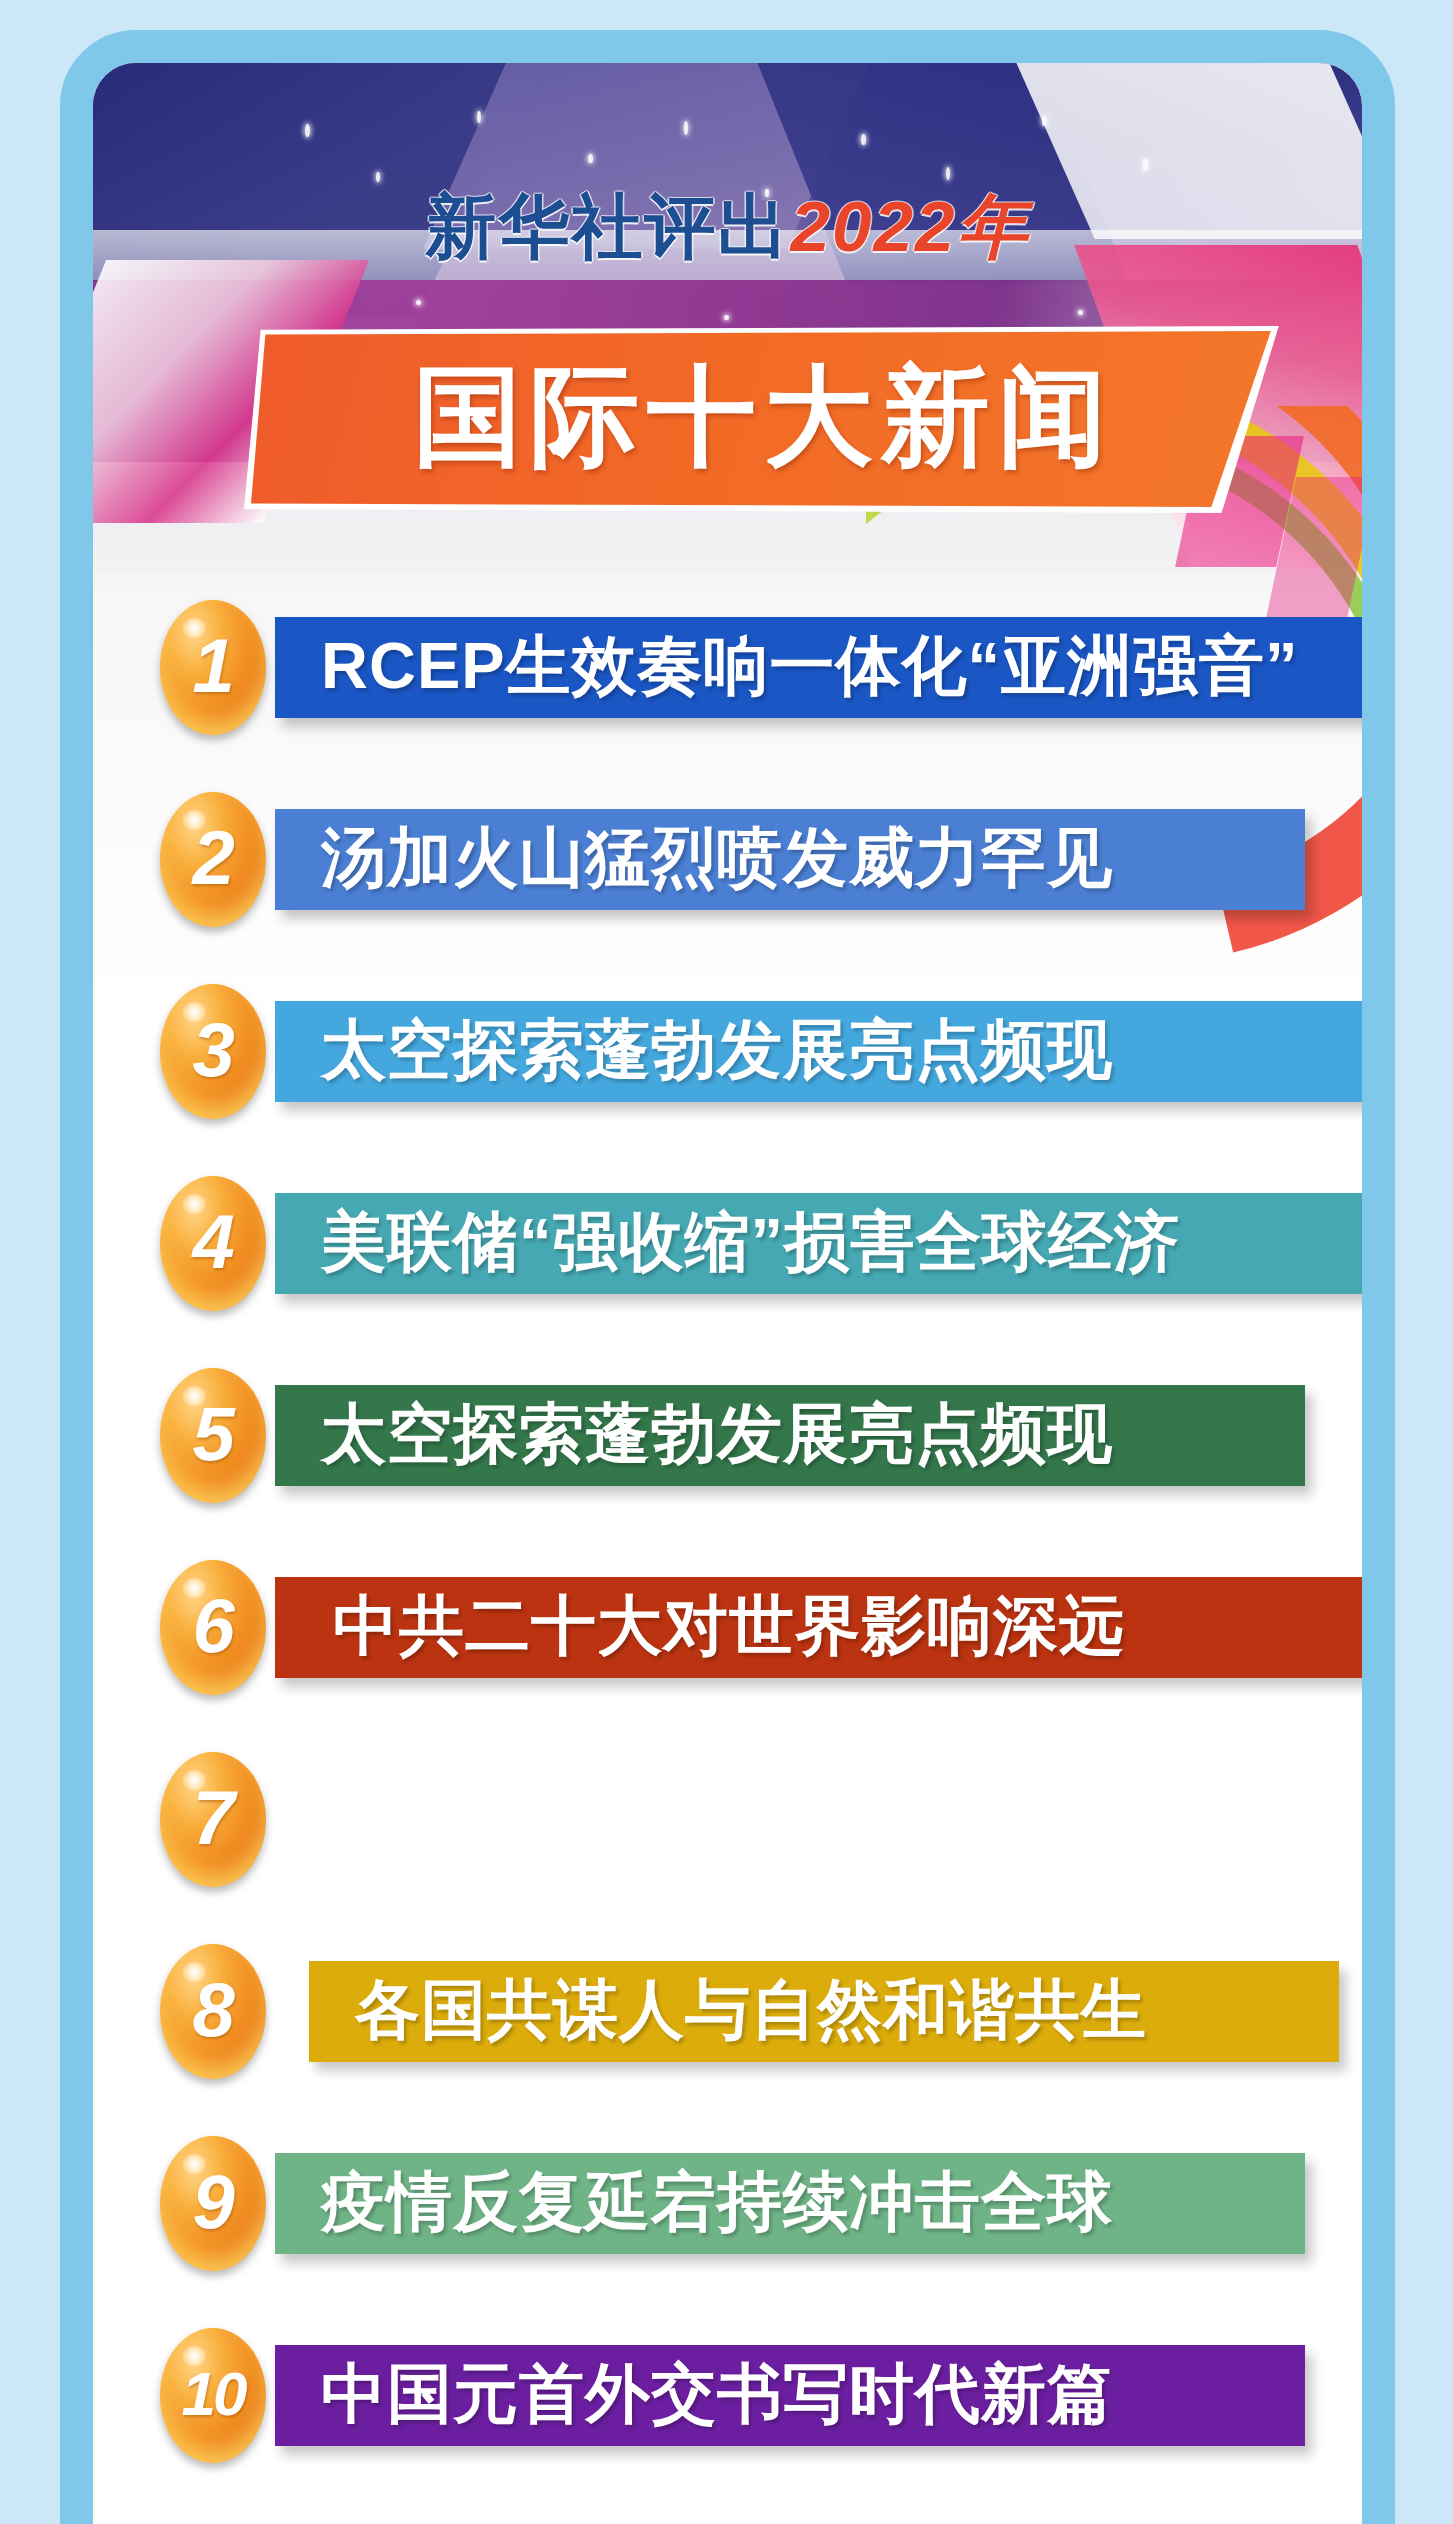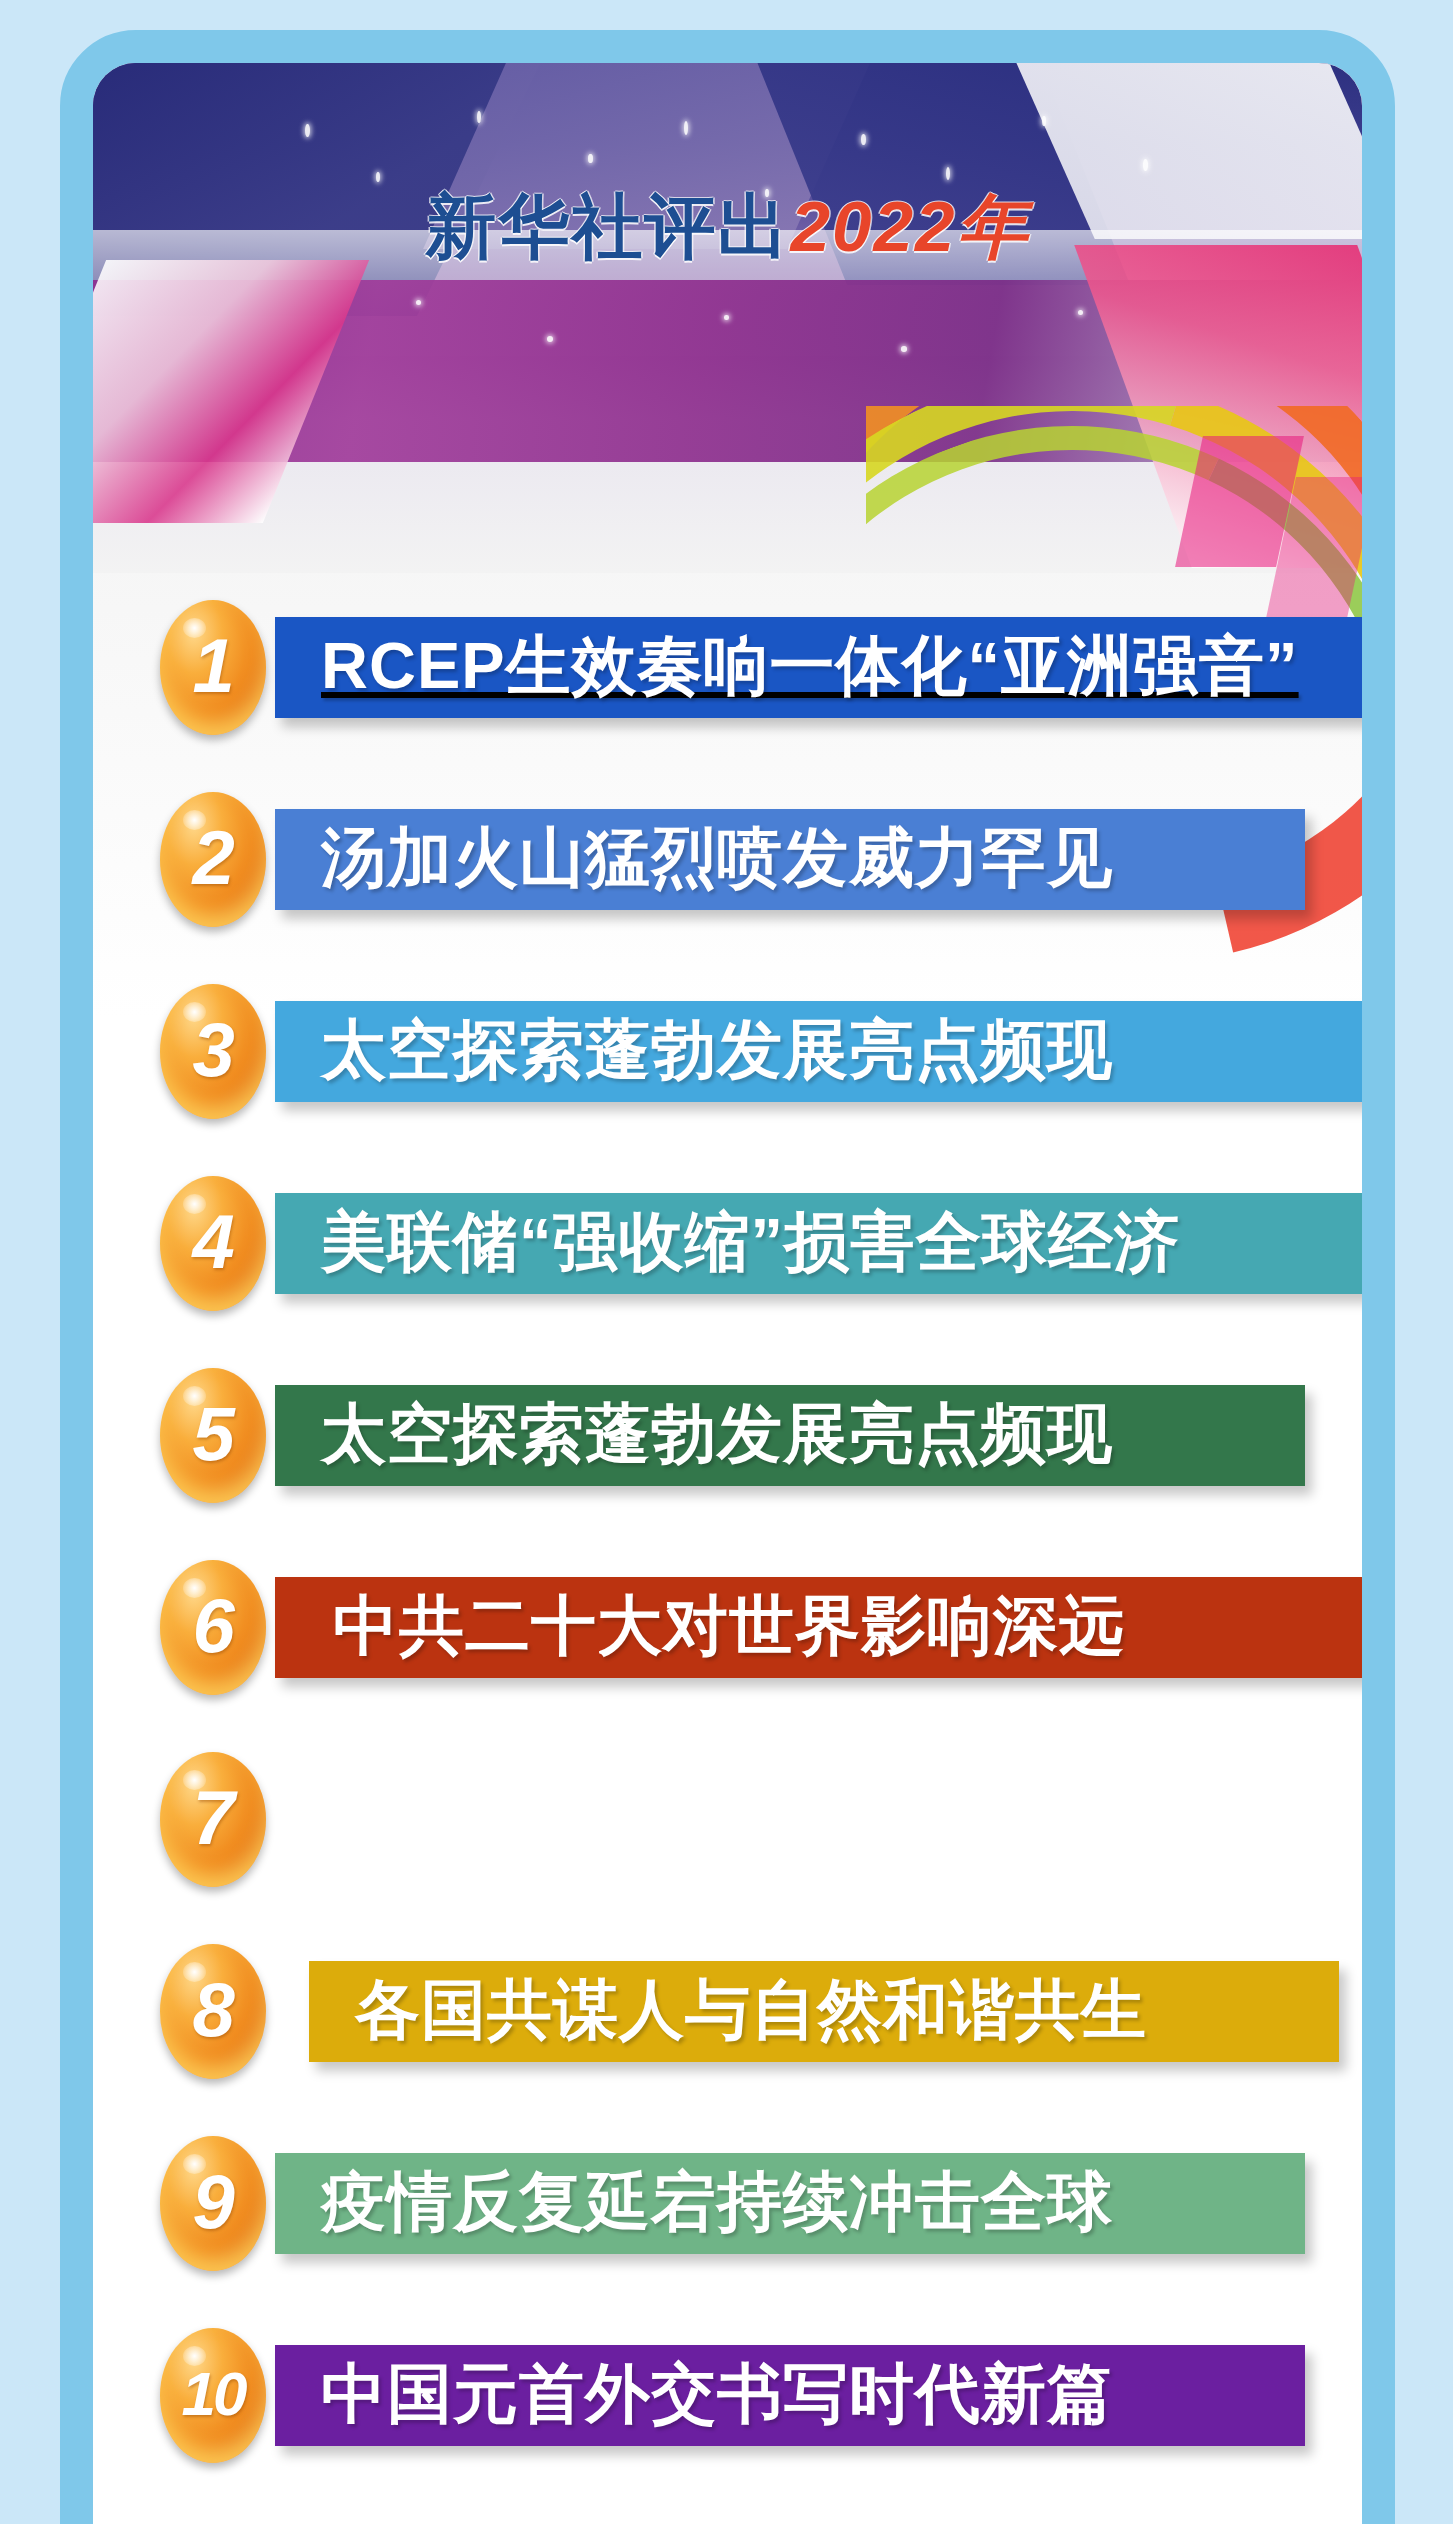--- a/index.html
+++ b/index.html
@@ -228,24 +228,30 @@
       <div class="sw sw-yellow"></div>
       <div class="sw sw-green"></div>
       <div class="blockpink" style="left:323px;top:30px;width:101px;height:131px;transform:skewX(-12deg);"></div>
       <div class="blockpink" style="left:414px;top:71px;width:81px;height:151px;transform:skewX(-12deg);opacity:.4;"></div>
     </div>
 
     <div id="kicker">
       <span class="k-blue">新华社评出</span><span class="k-year">2022</span><span class="k-year">年</span>
     </div>
 
+    <div id="banner-wrap">
+      <div id="banner-shadow"></div>
+      <div id="banner">
+        <span id="banner-title">国际十大新闻</span>
+      </div>
+    </div>
 
     <div id="list">
         <div class="row">
-          <div class="bar" style="background: rgb(26, 86, 196); width: 1125px; text-decoration: underline;">
+          <div class="bar" style="background: rgb(26, 86, 196); width: 1125px;">
             <div class="bar-text">RCEP生效奏响一体化“亚洲强音”</div>
           </div>
           <div class="badge">
             <span class="badge-num">1</span>
           </div>
         </div>
         <div class="row">
           <div class="bar" style="background: rgb(74, 127, 212); width: 1030px;">
             <div class="bar-text">汤加火山猛烈喷发威力罕见</div>
           </div>

